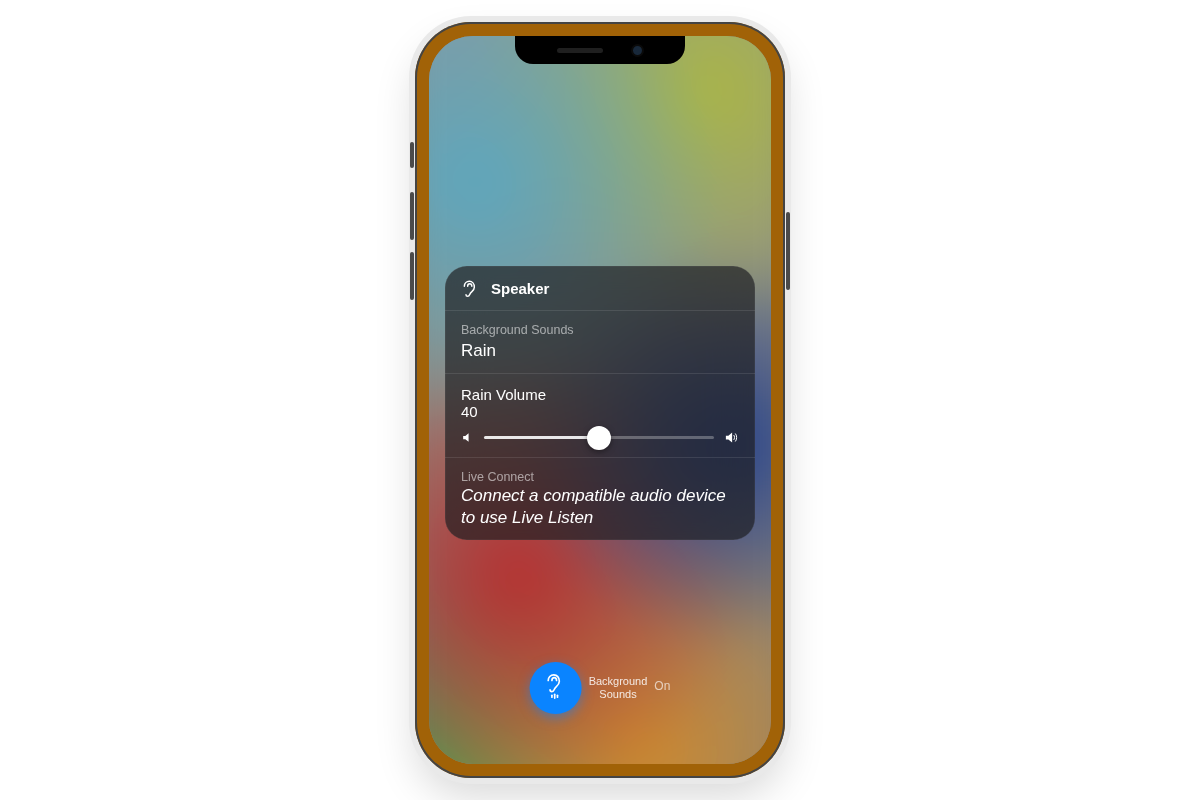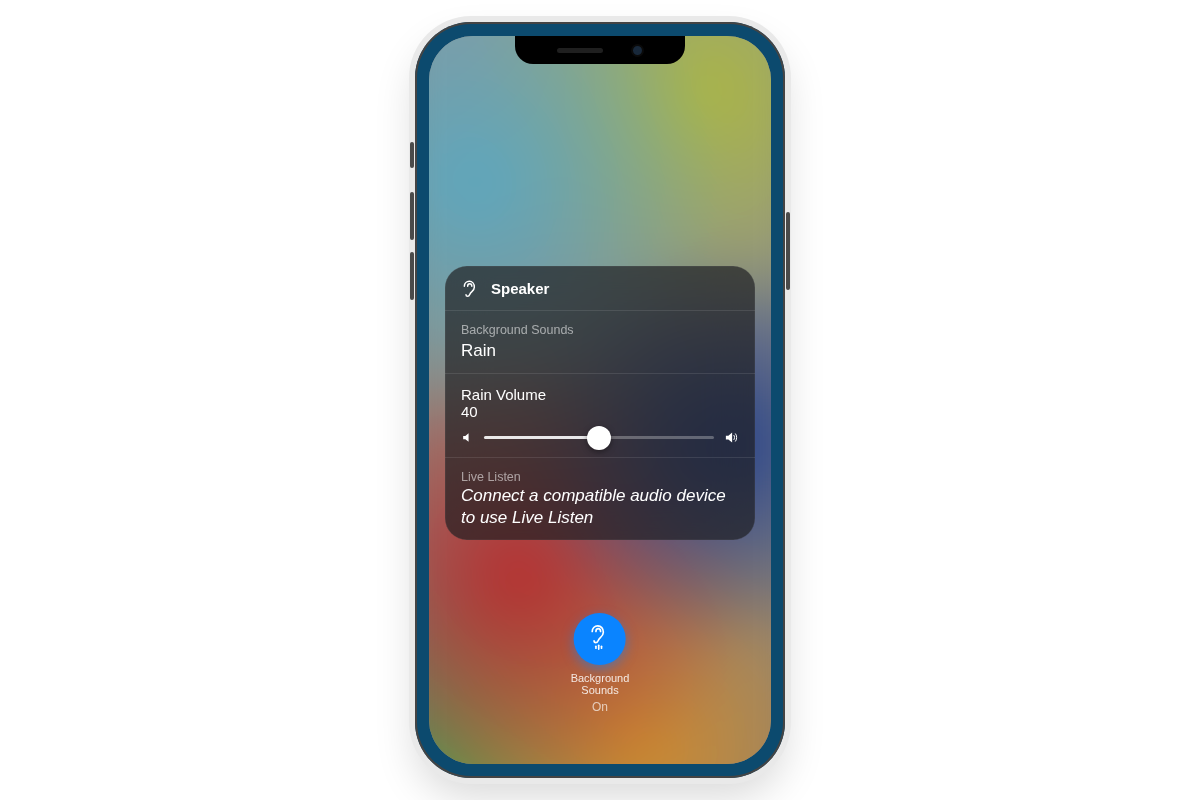--- a/index.html
+++ b/index.html
@@ -20,21 +20,21 @@
     display: flex;
     align-items: center;
     justify-content: center;
   }
 
   .phone {
     position: relative;
     width: 370px;
     height: 756px;
     border-radius: 56px;
-    background: #0c4a6e;
+    background: #a16207;
     box-shadow:
       0 0 0 2px #444 inset,
       0 0 0 6px #e9e9e9,
       0 20px 40px rgba(0,0,0,0.15);
     padding: 14px;
     box-sizing: border-box;
   }
 
   
   .btn-side {
@@ -194,21 +194,21 @@
 
   .row-live .value-line { line-height: 1.25; font-style: italic; }
 
   
   .bottom-toggle {
     position: absolute;
     bottom: 50px;
     left: 50%;
     transform: translateX(-50%);
     display: flex;
-    flex-direction: column;
+    flex-direction: row;
     align-items: center;
     gap: 7px;
     color: rgba(255,255,255,0.9);
     text-align: center;
   }
   .toggle-circle {
     width: 52px;
     height: 52px;
     border-radius: 50%;
     background: #0a84ff;
@@ -291,21 +291,21 @@
                 <path d="M16 8.5c1.2 1 1.2 6 0 7" fill="none" stroke="currentColor" stroke-width="1.6" stroke-linecap="round"></path>
                 <path d="M18.5 6c2.4 2 2.4 10 0 12" fill="none" stroke="currentColor" stroke-width="1.6" stroke-linecap="round"></path>
               </svg>
             </span>
           </div>
         </div>
 
         <div class="card-divider"></div>
 
         <div class="card-row row-live">
-          <div class="label-small">Live Listen</div>
+          <div class="label-small">Live Connect</div>
           <div class="value-line">Connect a compatible audio device to use Live Listen</div>
         </div>
       </div>
 
       <div class="bottom-toggle">
         <div class="toggle-circle">
           <span>
             <svg viewBox="0 0 24 28" fill="none" stroke="currentColor" stroke-width="1.8" stroke-linecap="round" stroke-linejoin="round">
               <path d="M6 18c0 1.1.9 2 2 2s2-.9 2.5-2.2c.6-1.6 1.3-2.4 2.3-3.2 1.7-1.4 3.2-3.1 3.2-5.6C16 4.8 13.5 2 10 2S4 4.8 4 8"></path>
               <path d="M8 8c0-1.7 1.1-3 2.5-3S13 6.3 13 8"></path>

